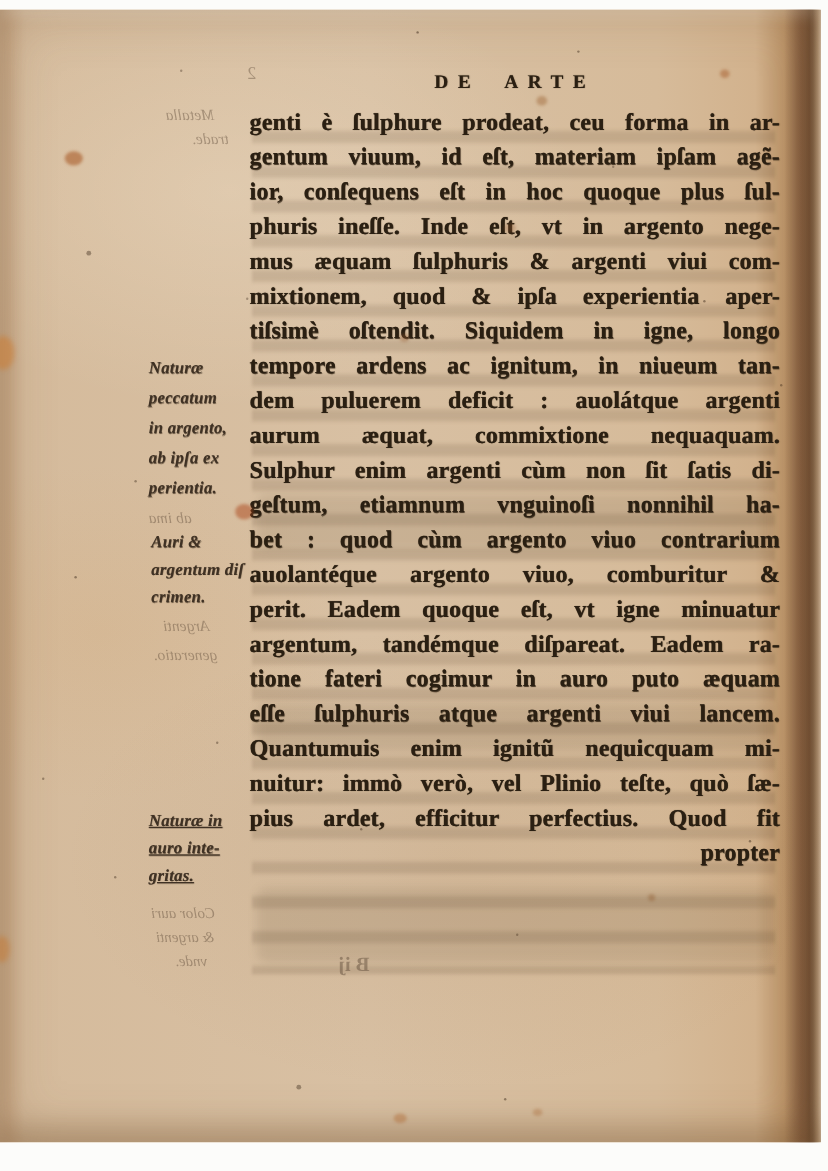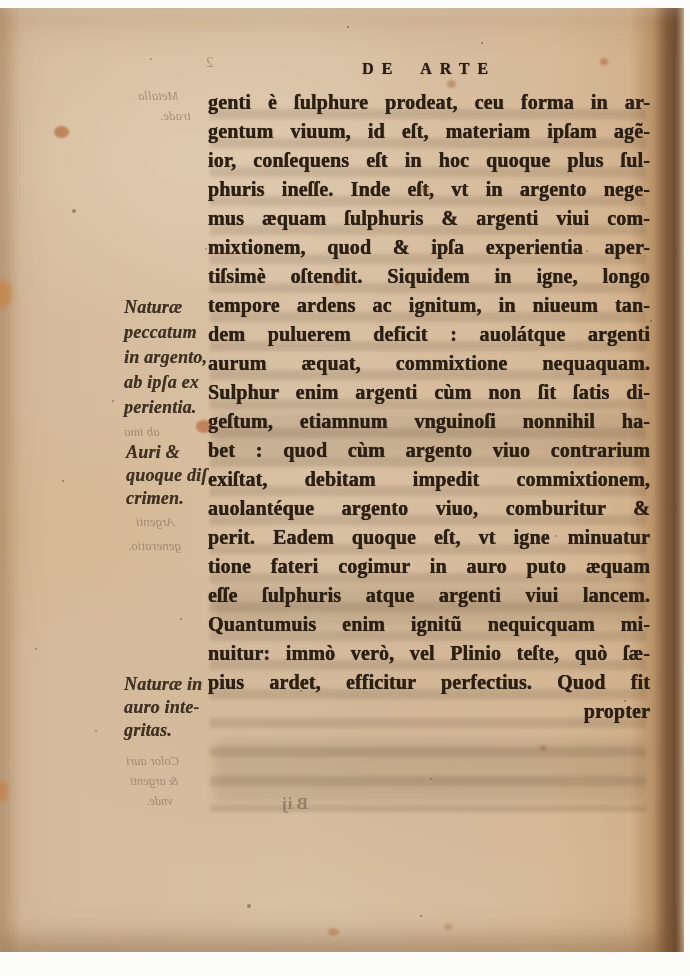--- a/index.html
+++ b/index.html
@@ -30,29 +30,29 @@
   
   .runhead{position:absolute;left:208px;top:50px;width:442px;height:22px;line-height:22px;
     text-align:center;font-weight:700;font-size:16px;letter-spacing:.5em;word-spacing:.55em;
     color:#2a1f12;text-shadow:.4px .4px .8px rgba(42,30,15,.8);}
   .textblock{position:absolute;left:208px;top:80px;width:442px;}
   .tline{height:29px;line-height:29px;font-size:20px;font-weight:700;color:#2a1f12;
     text-align:justify;text-align-last:justify;letter-spacing:.15px;
     text-shadow:.35px .35px .7px rgba(43,30,15,.85), -.2px 0 .4px rgba(43,30,15,.45);
     white-space:nowrap;overflow:visible;}
   .tline.catch{text-align:right;text-align-last:right;}
-  .mnote{position:absolute;width:90px;font-style:italic;font-weight:700;font-size:18px;
+  .mnote{position:absolute;width:90px;font-style:italic;font-weight:700;font-size:14px;
     color:#33261a;opacity:.92;letter-spacing:.2px;
     text-shadow:.3px .3px .6px rgba(50,36,22,.7);}
   .mnote div{height:24px;line-height:24px;white-space:nowrap;}
   .mn1{left:124px;top:287px;}
   .mn1 div{height:25px;line-height:25px;}
   .mn2{left:126px;top:433px;}
   .mn2 div{height:23px;line-height:23px;}
-  .mn3{left:124px;top:665px;}
+  .mn3{left:124px;top:665px;text-decoration:underline;}
   .mn3 div{height:23px;line-height:23px;}
   
   .stain{position:absolute;border-radius:50%;filter:blur(1.2px);}
   .s1{left:54px;top:118px;width:15px;height:12px;background:rgba(164,82,30,.55);}
   .s2{left:196px;top:412px;width:15px;height:13px;background:rgba(172,70,25,.5);}
   .s3{left:-7px;top:272px;width:19px;height:28px;background:rgba(205,122,45,.5);filter:blur(2px);}
   .s4{left:-5px;top:772px;width:13px;height:22px;background:rgba(200,117,45,.45);filter:blur(2px);}
   .s5{left:447px;top:72px;width:9px;height:8px;background:rgba(150,90,40,.4);}
   .s6{left:600px;top:50px;width:8px;height:7px;background:rgba(162,85,35,.45);}
   .s7{left:420px;top:178px;width:10px;height:8px;background:rgba(150,90,45,.3);}
@@ -105,41 +105,41 @@
       <div class="tline">phuris ineſſe. Inde eſt, vt in argento nege-</div>
       <div class="tline">mus æquam ſulphuris &amp; argenti viui com-</div>
       <div class="tline">mixtionem, quod &amp; ipſa experientia aper-</div>
       <div class="tline">tiſsimè oſtendit. Siquidem in igne, longo</div>
       <div class="tline">tempore ardens ac ignitum, in niueum tan-</div>
       <div class="tline">dem puluerem deficit : auolátque argenti</div>
       <div class="tline">aurum æquat, commixtione nequaquam.</div>
       <div class="tline">Sulphur enim argenti cùm non ſit ſatis di-</div>
       <div class="tline">geſtum, etiamnum vnguinoſi nonnihil ha-</div>
       <div class="tline">bet : quod cùm argento viuo contrarium</div>
-      <div class="tline">exiſtat, debitam impedit commixtionem,</div>
       <div class="tline">auolantéque argento viuo, comburitur &amp;</div>
       <div class="tline">perit. Eadem quoque eſt, vt igne minuatur</div>
+      <div class="tline">argentum, tandémque diſpareat. Eadem ra-</div>
       <div class="tline">tione fateri cogimur in auro puto æquam</div>
       <div class="tline">eſſe ſulphuris atque argenti viui lancem.</div>
       <div class="tline">Quantumuis enim ignitũ nequicquam mi-</div>
       <div class="tline">nuitur: immò verò, vel Plinio teſte, quò ſæ-</div>
       <div class="tline">pius ardet, efficitur perfectius. Quod fit</div>
       <div class="tline catch">propter</div>
     </div>
 
     <div class="mnote mn1">
       <div>Naturæ</div>
       <div>peccatum</div>
       <div>in argento,</div>
       <div>ab ipſa ex</div>
       <div>perientia.</div>
     </div>
     <div class="mnote mn2">
       <div>Auri &amp;</div>
-      <div>quoque diſ</div>
+      <div>argentum diſ</div>
       <div>crimen.</div>
     </div>
     <div class="mnote mn3">
       <div>Naturæ in</div>
       <div>auro inte-</div>
       <div>gritas.</div>
     </div>
 
     <div class="stain s1"></div>
     <div class="stain s2"></div>

